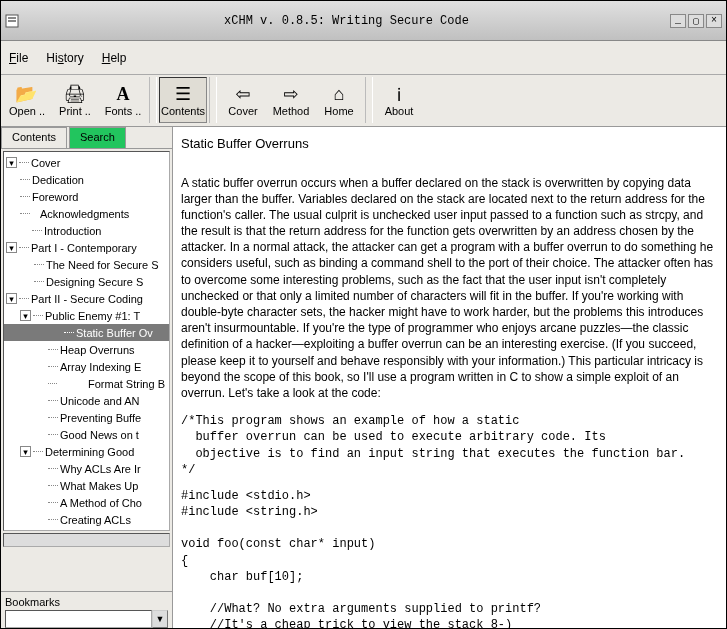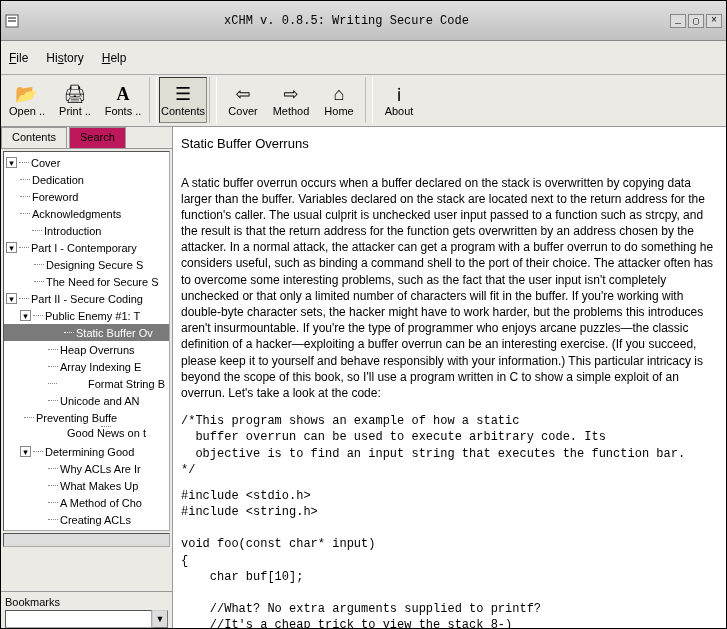--- a/index.html
+++ b/index.html
@@ -49,21 +49,21 @@
     border:1px solid transparent;
     cursor:pointer;
     font-size:11px;
   }
   .tbutton.active { border:1px inset #888; background:#e0ddd5;}
   .tbutton .ic { width:22px;height:22px;display:flex;align-items:center;justify-content:center;font-size:18px;}
   .tsep { width:8px; height:46px; border-left:1px solid #bbb; border-right:1px solid #fff; margin:0 2px;}
   .maincols { display:flex; height: calc(100% - 22px - 22px - 52px); }
   .leftpanel { width:172px; background:#eceae5; border-right:1px solid #999; display:flex; flex-direction:column;}
   .tabs { display:flex; height:22px; border-bottom:1px solid #999;}
-  .tab { padding:3px 10px; border:1px solid #999; border-bottom:none; background:#be185d; margin-right:2px; cursor:pointer;font-size:11px;}
+  .tab { padding:3px 10px; border:1px solid #999; border-bottom:none; background:#22c55e; margin-right:2px; cursor:pointer;font-size:11px;}
   .tab.active { background:#eceae5; }
   .tree {
     flex:1; overflow:auto; background:#fff; border:1px inset #aaa; margin:2px;
     font-size:11px; padding:2px 0;
   }
   .row { display:flex; align-items:center; height:17px; white-space:nowrap; padding-right:4px; cursor:pointer;}
   .row.sel { background:#7a7a7a; color:#fff; }
   .exp { width:11px; height:11px; border:1px solid #888; display:inline-flex;align-items:center;justify-content:center; font-size:9px; margin-right:2px; background:#fff; color:#000;}
   .hline { display:inline-block; width:10px; border-top:1px dotted #888; height:1px; vertical-align:middle; margin-right:2px;}
   .bookmarks { border-top:1px solid #999; padding:2px 4px 4px 4px;margin-top:44px;}
@@ -159,40 +159,40 @@
           <span>Cover</span>
         </div>
       <div class="row" style="padding-left:16px;">
           <span class="hline"></span>
           <span>Dedication</span>
         </div>
       <div class="row" style="padding-left:16px;">
           <span class="hline"></span>
           <span>Foreword</span>
         </div>
-      <div class="row" style="padding-left:16px;">
+      <div class="row" style="padding-left:16px;gap:8px;">
           <span class="hline"></span>
           <span>Acknowledgments</span>
         </div>
       <div class="row" style="padding-left:28px;">
           <span class="hline"></span>
           <span>Introduction</span>
         </div>
       <div class="row" style="padding-left:2px;">
           <span class="exp">▾</span>
           <span class="hline"></span>
           <span>Part I - Contemporary</span>
         </div>
       <div class="row" style="padding-left:30px;">
           <span class="hline"></span>
+          <span>The Need for Secure S</span>
+        </div>
+      <div class="row" style="padding-left:30px;">
+          <span class="hline"></span>
           <span>Designing Secure S</span>
-        </div>
-      <div class="row" style="padding-left:30px;">
-          <span class="hline"></span>
-          <span>The Need for Secure S</span>
         </div>
       <div class="row" style="padding-left:2px;">
           <span class="exp">▾</span>
           <span class="hline"></span>
           <span>Part II - Secure Coding</span>
         </div>
       <div class="row" style="padding-left:16px;">
           <span class="exp">▾</span>
           <span class="hline"></span>
           <span>Public Enemy #1: T</span>
@@ -210,25 +210,25 @@
           <span>Array Indexing E</span>
         </div>
       <div class="row" style="padding-left:44px;gap:29px;">
           <span class="hline"></span>
           <span>Format String B</span>
         </div>
       <div class="row" style="padding-left:44px;">
           <span class="hline"></span>
           <span>Unicode and AN</span>
         </div>
-      <div class="row" style="padding-left:20px;">
+      <div class="row" style="padding-left:44px;">
           <span class="hline"></span>
           <span>Preventing Buffe</span>
         </div>
-      <div class="row" style="padding-left:44px;flex-direction:column;">
+      <div class="row" style="padding-left:44px;">
           <span class="hline"></span>
           <span>Good News on t</span>
         </div>
       <div class="row" style="padding-left:16px;">
           <span class="exp">▾</span>
           <span class="hline"></span>
           <span>Determining Good</span>
         </div>
       <div class="row" style="padding-left:44px;">
           <span class="hline"></span>

